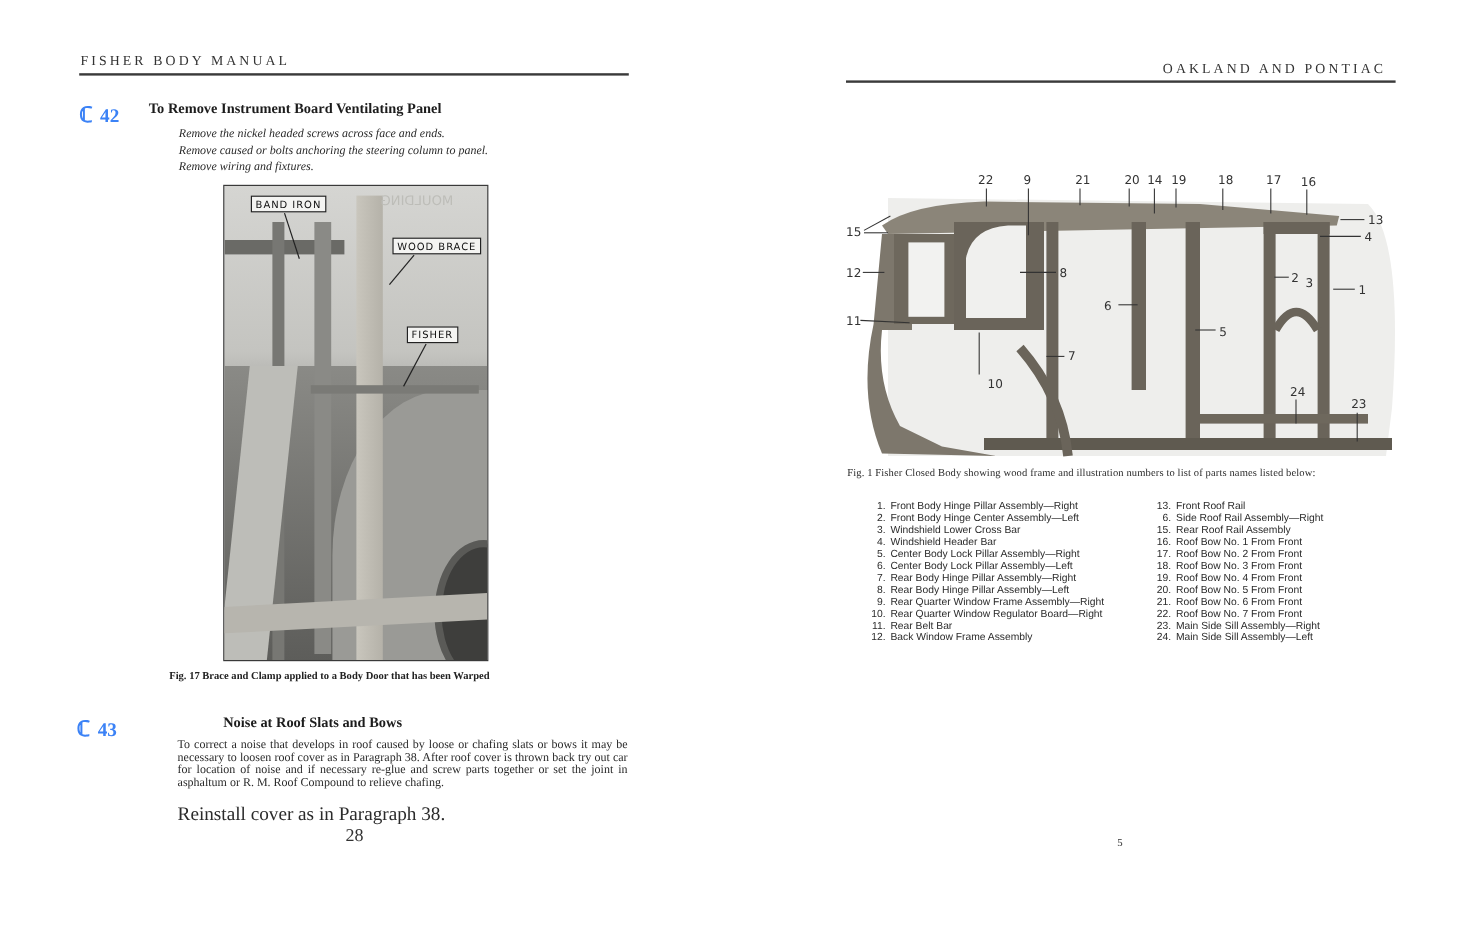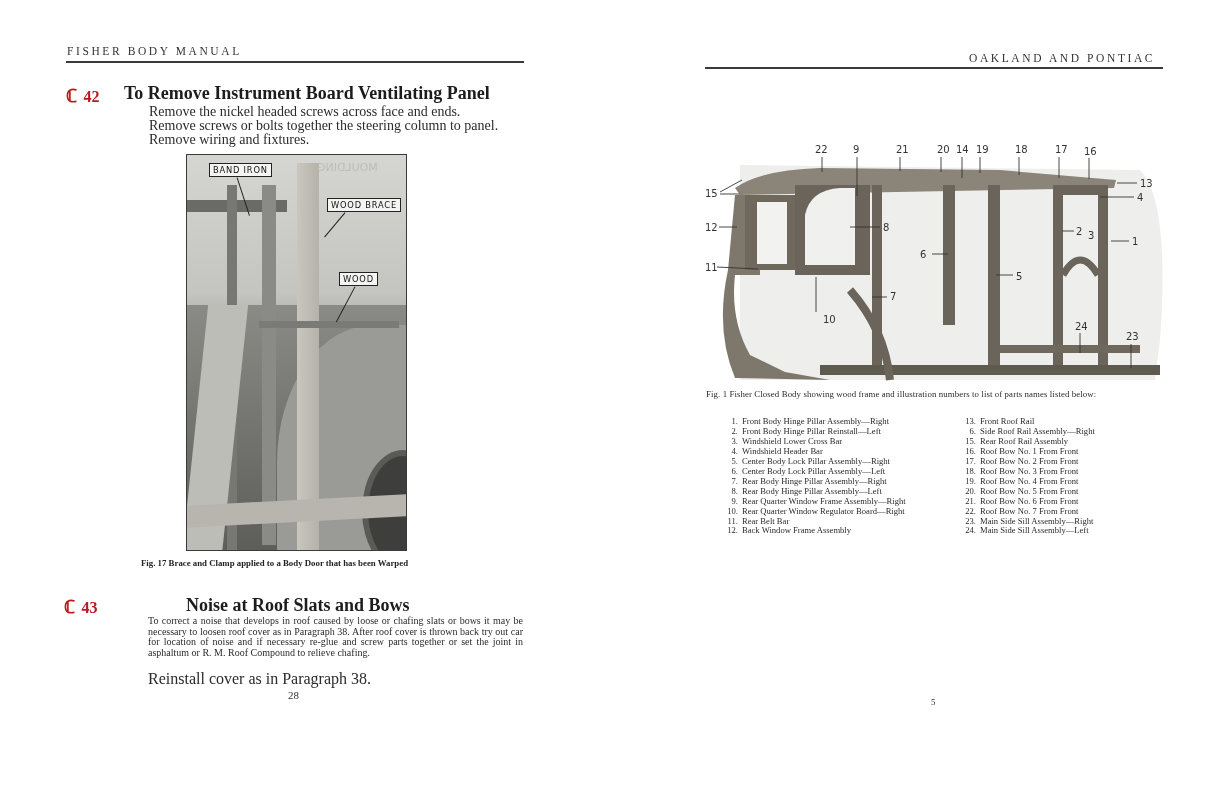--- a/index.html
+++ b/index.html
@@ -4,57 +4,57 @@
 <style>
   html, body { margin: 0; padding: 0; background: #ffffff; }
   body { width: 1224px; height: 792px; position: relative; overflow: hidden; font-family: "DejaVu Serif", "Liberation Serif", serif; color: #2a2a2a; }
   .page { position: absolute; top: 0; height: 792px; }
   .left-page { left: 0; width: 612px; }
   .right-page { left: 612px; width: 612px; }
 
   .running-head { position: absolute; font-family: "Liberation Serif", serif; font-size: 11.5px; letter-spacing: 2.6px; color: #333; }
   .head-rule { position: absolute; height: 2px; background: #3a3a3a; }
 
-  .para-mark { position: absolute; font-family: "Liberation Serif", serif; font-weight: bold; font-size: 16px; color: #b91c1c; }
+  .para-mark { position: absolute; font-family: "Liberation Serif", serif; font-weight: bold; font-size: 16px; color: #3b82f6; }
   .para-mark .sym { font-size: 18px; margin-right: 6px; }
-  .section-title { position: absolute; font-family: "Liberation Serif", serif; font-weight: bold; font-size: 18px; color: #1c1c1c; white-space: nowrap; }
-  .instr { position: absolute; left: 149px; font-family: "Liberation Serif", serif; font-size: 14px; color: #2b2b2b; line-height: 14px; }
+  .section-title { position: absolute; font-family: "Liberation Serif", serif; font-weight: bold; font-size: 12px; color: #1c1c1c; white-space: nowrap; }
+  .instr { position: absolute; left: 149px; font-family: "Liberation Serif", serif; font-size: 10px; color: #2b2b2b; line-height: 14px; font-style: italic; }
 
   .photo { position: absolute; left: 186px; top: 154px; width: 219px; height: 395px; border: 1.5px solid #3a3a3a; background: linear-gradient(180deg, #d5d5d2 0%, #c4c4c0 35%, #8e8e8a 55%, #6e6e6a 100%); overflow: hidden; }
   .photo .shape { position: absolute; }
   .callout { position: absolute; background: #f4f4f2; border: 1.2px solid #222; font-family: "DejaVu Sans", sans-serif; font-size: 8.3px; letter-spacing: 0.8px; padding: 1px 3px; color: #111; white-space: nowrap; }
   .leader { position: absolute; height: 1.2px; background: #222; transform-origin: 0 50%; }
 
   .fig17 { position: absolute; left: 141px; top: 558px; font-family: "Liberation Serif", serif; font-weight: bold; font-size: 8.8px; color: #222; white-space: nowrap; }
 
   .para43-body { position: absolute; left: 148px; top: 616px; width: 375px; font-family: "Liberation Serif", serif; font-size: 10px; line-height: 10.6px; color: #2b2b2b; text-align: justify; }
   .reinstall { position: absolute; left: 148px; top: 670px; font-family: "Liberation Serif", serif; font-size: 16px; color: #2b2b2b; }
-  .page-num { position: absolute; font-family: "Liberation Serif", serif; font-size: 11px; color: #333; }
+  .page-num { position: absolute; font-family: "Liberation Serif", serif; font-size: 15px; color: #333; }
 
   .frame-fig { position: absolute; left: 88px; top: 140px; width: 470px; height: 250px; }
   .fig1-caption { position: absolute; left: 94px; top: 389px; font-family: "Liberation Serif", serif; font-size: 8.8px; color: #2b2b2b; white-space: nowrap; letter-spacing: 0.1px; }
-  .parts-col { position: absolute; top: 417px; font-family: Liberation Serif, serif; font-size: 8.6px; line-height: 9.95px; color: #2b2b2b; margin: 0; padding: 0; list-style: none; }
+  .parts-col { position: absolute; top: 417px; font-family: Liberation Sans, sans-serif; font-size: 8.6px; line-height: 9.95px; color: #2b2b2b; margin: 0; padding: 0; list-style: none; }
   .parts-col li { white-space: nowrap; }
   .parts-col .num { display: inline-block; width: 14px; text-align: right; margin-right: 4px; }
   .fig-label { font-family: "DejaVu Sans", sans-serif; font-size: 10px; fill: #333; }
 </style>
 </head>
 <body>
 
 <div class="page left-page">
   <div class="running-head" style="left:67px; top:45px;">FISHER BODY MANUAL</div>
   <div class="head-rule" style="left:66px; top:61px; width:458px;"></div>
 
   <div class="para-mark" style="left:66px; top:83px;">
     <span class="sym">ℂ</span><span>42</span>
   </div>
   <div class="section-title" style="left:124px; top:83px;">To Remove Instrument Board Ventilating Panel</div>
 
   <div class="instr" style="top:105px;">Remove the nickel headed screws across face and ends.</div>
-  <div class="instr" style="top:119px;">Remove screws or bolts together the steering column to panel.</div>
+  <div class="instr" style="top:119px;">Remove caused or bolts anchoring the steering column to panel.</div>
   <div class="instr" style="top:133px;">Remove wiring and fixtures.</div>
 
   <div class="photo">
 
     <div class="shape" style="left:0; top:150px; width:219px; height:245px; background:linear-gradient(180deg,#8a8a86,#5d5d5a);"></div>
     <div class="shape" style="left:90px; top:170px; width:160px; height:230px; border-radius:60% 0 0 0; background:#9a9a96;"></div>
     <div class="shape" style="left:175px; top:295px; width:70px; height:110px; border-radius:50%; background:#3e3e3c; border:6px solid #5a5a57;"></div>
 
     <div class="shape" style="left:0; top:45px; width:100px; height:12px; background:#6a6a66;"></div>
     <div class="shape" style="left:40px; top:30px; width:10px; height:370px; background:#777773;"></div>
@@ -66,21 +66,21 @@
     <div class="shape" style="left:72px; top:166px; width:140px; height:7px; background:#7a7a76;"></div>
 
     <div class="shape" style="left:0; top:345px; width:219px; height:22px; background:#b7b5ae; transform:skewY(-3deg);"></div>
 
     <div class="shape" style="left:130px; top:6px; font-family:'DejaVu Sans',sans-serif; font-size:11px; color:#bdbdb8; transform:scaleX(-1);">MOULDING</div>
 
     <div class="callout" style="left:22px; top:8px;">BAND IRON</div>
     <div class="leader" style="left:50px; top:22px; width:40px; transform:rotate(72deg);"></div>
     <div class="callout" style="left:140px; top:43px;">WOOD BRACE</div>
     <div class="leader" style="left:158px; top:57px; width:32px; transform:rotate(130deg);"></div>
-    <div class="callout" style="left:152px; top:117px;">WOOD</div>
+    <div class="callout" style="left:152px; top:117px;">FISHER</div>
     <div class="leader" style="left:168px; top:131px; width:40px; transform:rotate(118deg);"></div>
   </div>
 
   <div class="fig17">Fig. 17  Brace and Clamp applied to a Body Door that has been Warped</div>
 
   <div class="para-mark" style="left:64px; top:594px;">
     <span class="sym">ℂ</span><span>43</span>
   </div>
   <div class="section-title" style="left:186px; top:595px;">Noise at Roof Slats and Bows</div>
   <div class="para43-body">To correct a noise that develops in roof caused by loose or chafing slats or bows it may be necessary to loosen roof cover as in Paragraph 38.  After roof cover is thrown back try out car for location of noise and if necessary re-glue and screw parts together or set the joint in asphaltum or R. M. Roof Compound to relieve chafing.</div>
@@ -172,21 +172,21 @@
       <line x1="116" y1="137" x2="116" y2="172"></line>
       <line x1="380" y1="193" x2="380" y2="213"></line>
       <line x1="431" y1="204" x2="431" y2="228"></line>
     </g>
   </svg>
 
   <div class="fig1-caption">Fig. 1  Fisher Closed Body showing wood frame and illustration numbers to list of parts names listed below:</div>
 
   <ul class="parts-col" id="parts-left" style="left:112px;">
       <li><span class="num">1.</span><span>Front Body Hinge Pillar Assembly—Right</span></li>
-      <li><span class="num">2.</span><span>Front Body Hinge Pillar Reinstall—Left</span></li>
+      <li><span class="num">2.</span><span>Front Body Hinge Center Assembly—Left</span></li>
       <li><span class="num">3.</span><span>Windshield Lower Cross Bar</span></li>
       <li><span class="num">4.</span><span>Windshield Header Bar</span></li>
       <li><span class="num">5.</span><span>Center Body Lock Pillar Assembly—Right</span></li>
       <li><span class="num">6.</span><span>Center Body Lock Pillar Assembly—Left</span></li>
       <li><span class="num">7.</span><span>Rear Body Hinge Pillar Assembly—Right</span></li>
       <li><span class="num">8.</span><span>Rear Body Hinge Pillar Assembly—Left</span></li>
       <li><span class="num">9.</span><span>Rear Quarter Window Frame Assembly—Right</span></li>
       <li><span class="num">10.</span><span>Rear Quarter Window Regulator Board—Right</span></li>
       <li><span class="num">11.</span><span>Rear Belt Bar</span></li>
       <li><span class="num">12.</span><span>Back Window Frame Assembly</span></li>

